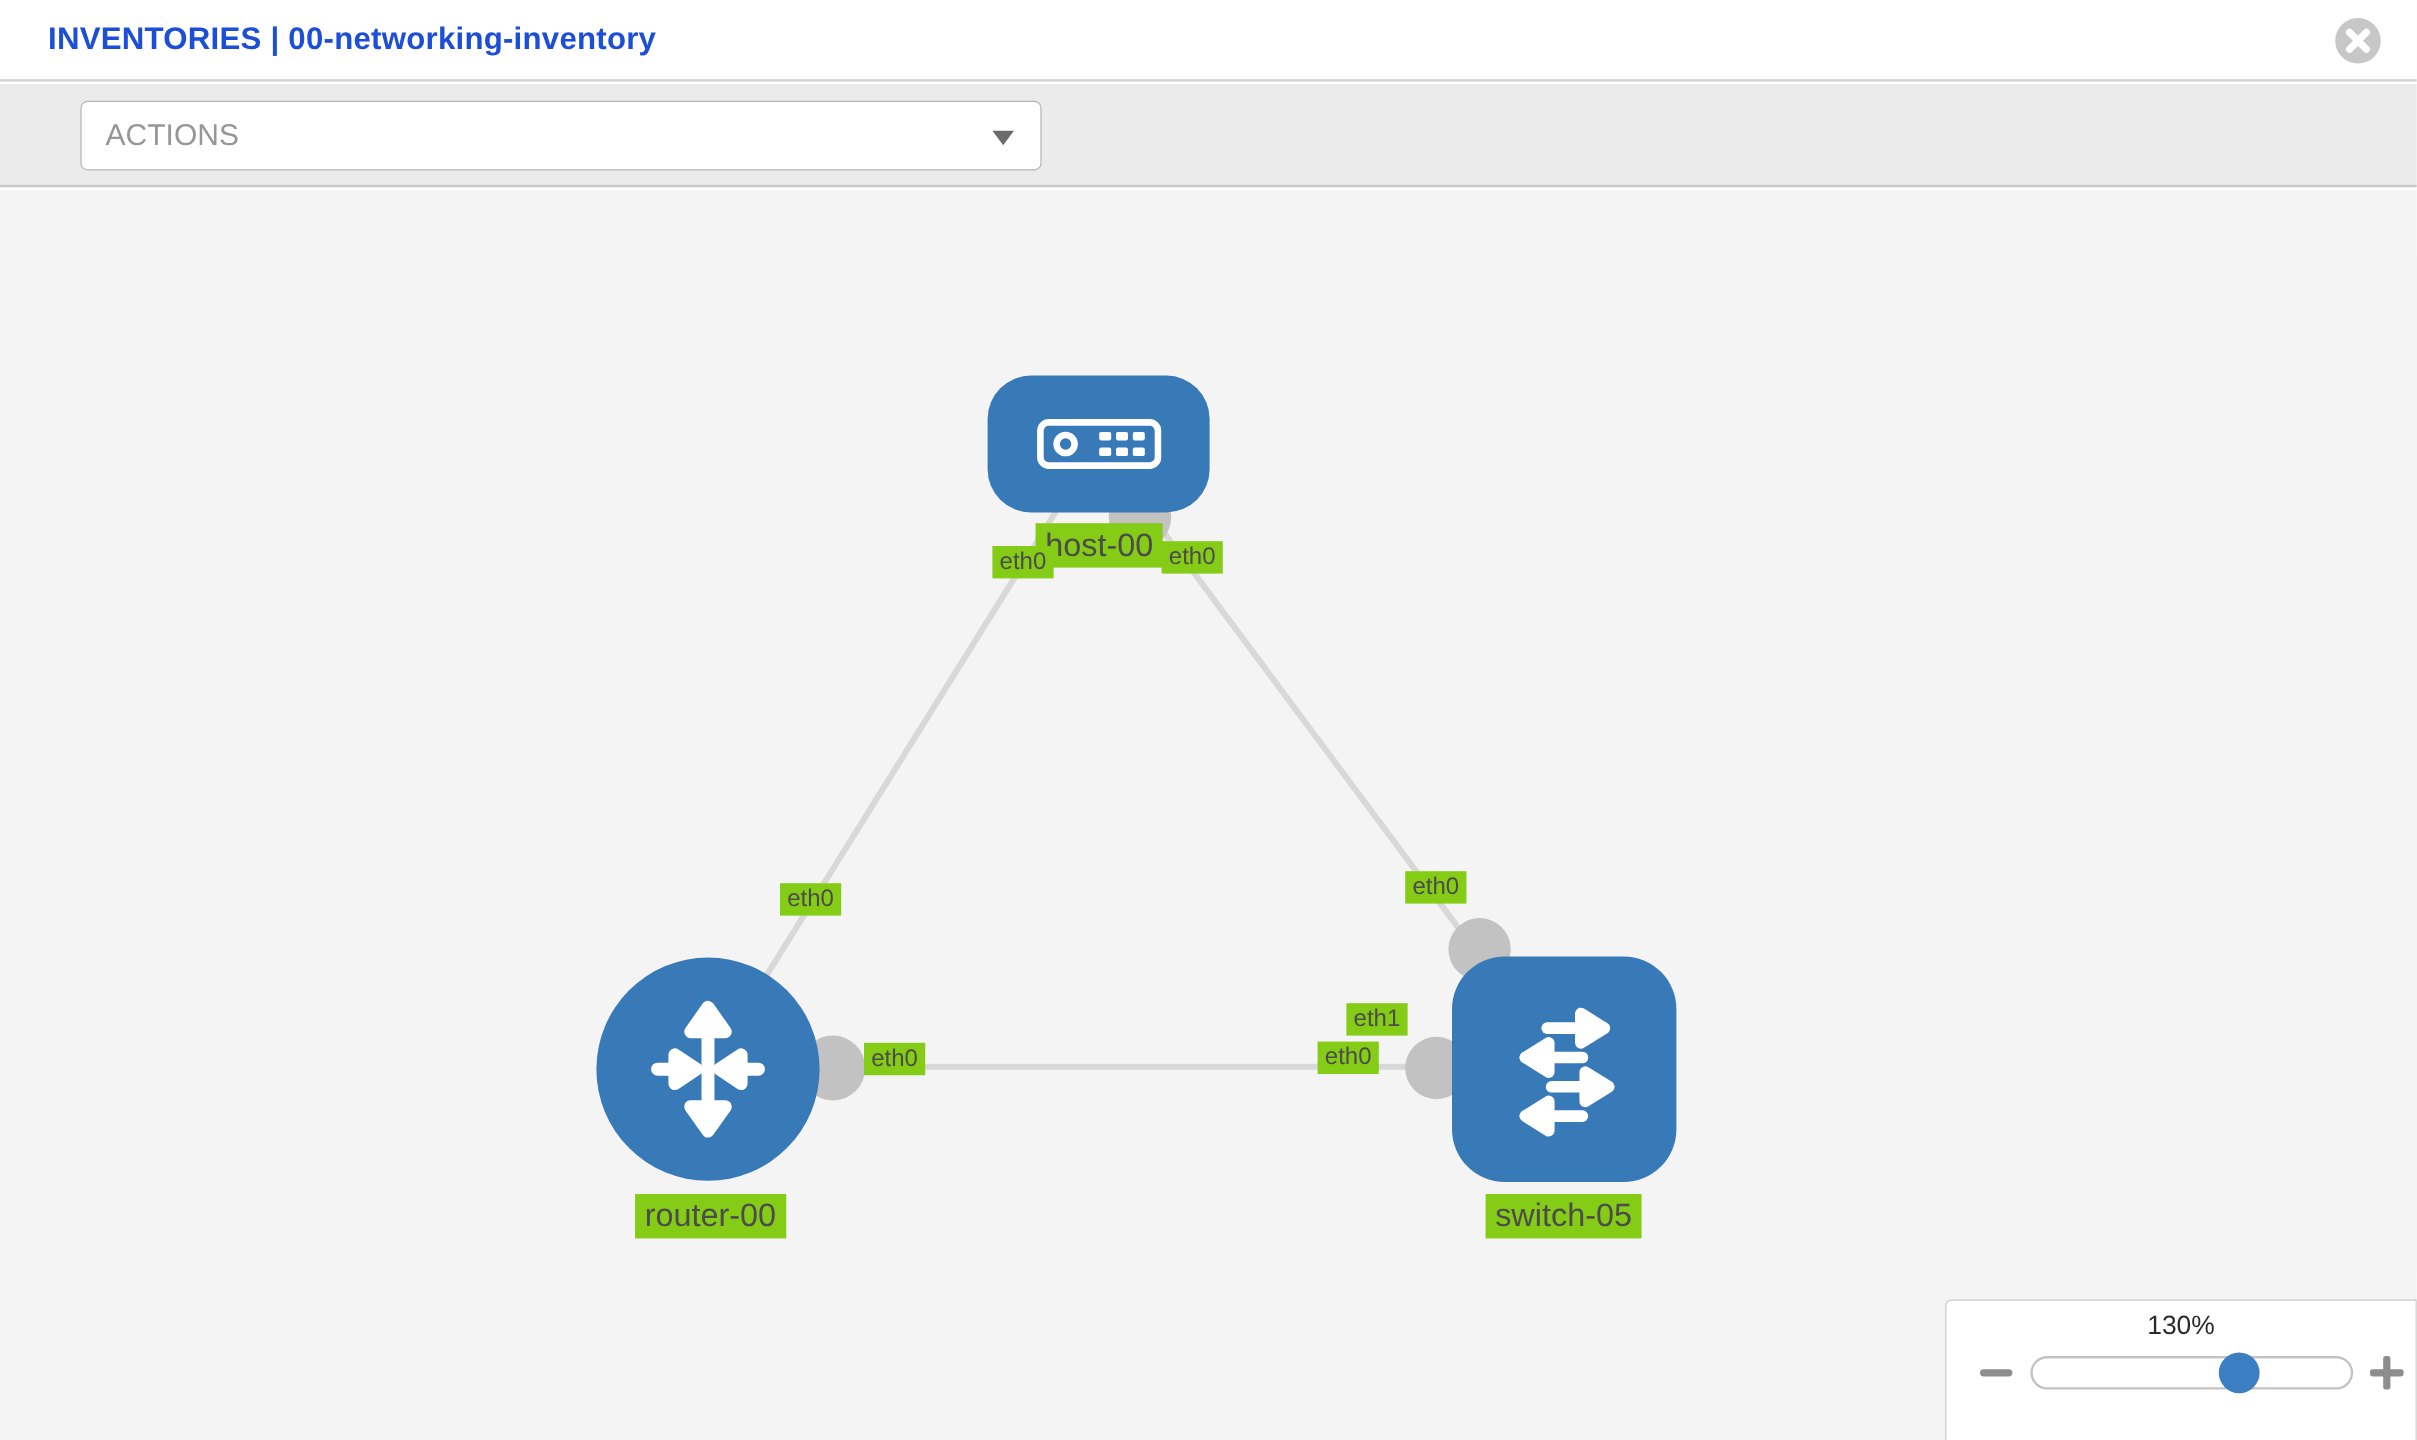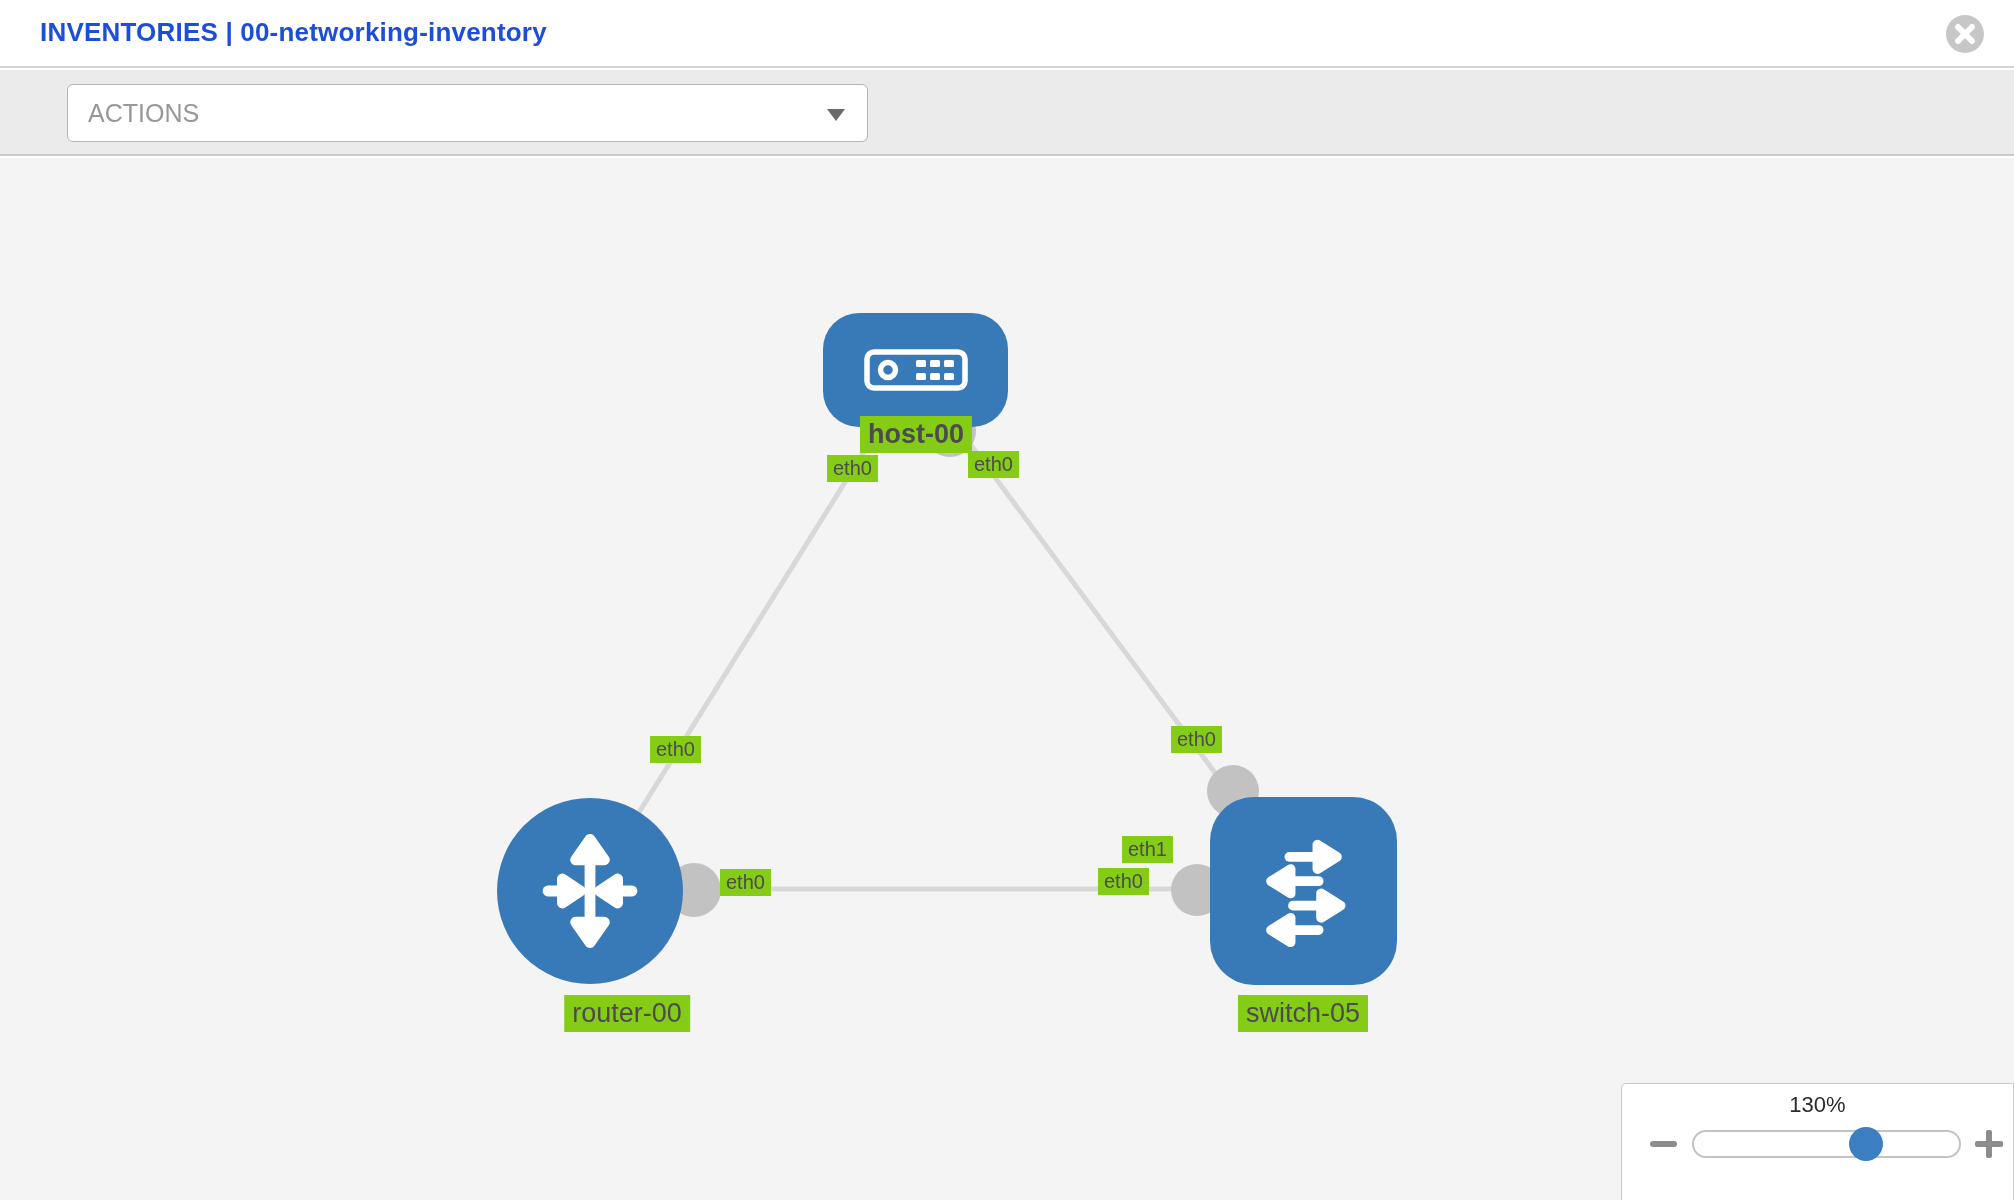--- a/index.html
+++ b/index.html
@@ -157,22 +157,22 @@
         <line x1="62" y1="42" x2="38" y2="42"></line>
         <polygon points="23,42 39,32 39,52"></polygon>
         <line x1="41" y1="62" x2="65" y2="62"></line>
         <polygon points="80,62 64,52 64,72"></polygon>
         <line x1="62" y1="82" x2="38" y2="82"></line>
         <polygon points="23,82 39,72 39,92"></polygon>
       </g>
     </svg>
   </div>
 
-  <div class="graph-label node-label" style="left:916px; top:416px;font-weight:bold;">host-00</div>
-  <div class="graph-label node-label" style="left:627px; top:995px;">router-00</div>
+  <div class="graph-label node-label" style="left:916px; top:436px;">host-00</div>
+  <div class="graph-label node-label" style="left:592px; top:995px;">router-00</div>
   <div class="graph-label node-label" style="left:1303px; top:995px;">switch-05</div>
 
   <div class="graph-label iface-label" style="left:827px; top:455px;">eth0</div>
   <div class="graph-label iface-label" style="left:968px; top:451px;">eth0</div>
   <div class="graph-label iface-label" style="left:650px; top:736px;">eth0</div>
   <div class="graph-label iface-label" style="left:1171px; top:726px;">eth0</div>
   <div class="graph-label iface-label" style="left:720px; top:869px;">eth0</div>
   <div class="graph-label iface-label" style="left:1098px; top:868px; z-index:3;">eth0</div>
   <div class="graph-label iface-label" style="left:1122px; top:836px; z-index:4;">eth1</div>
 

